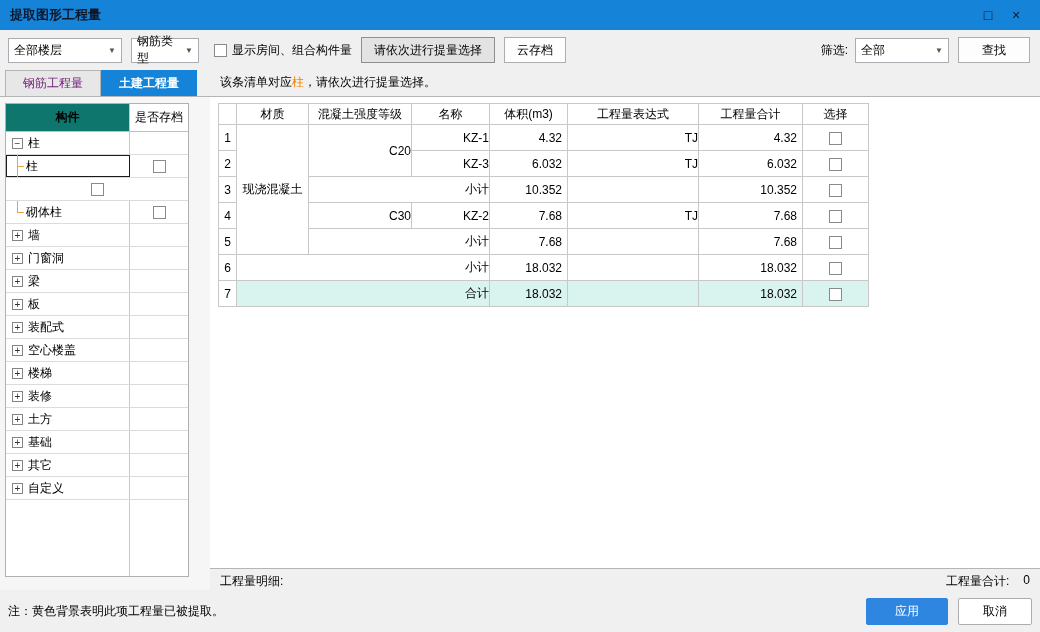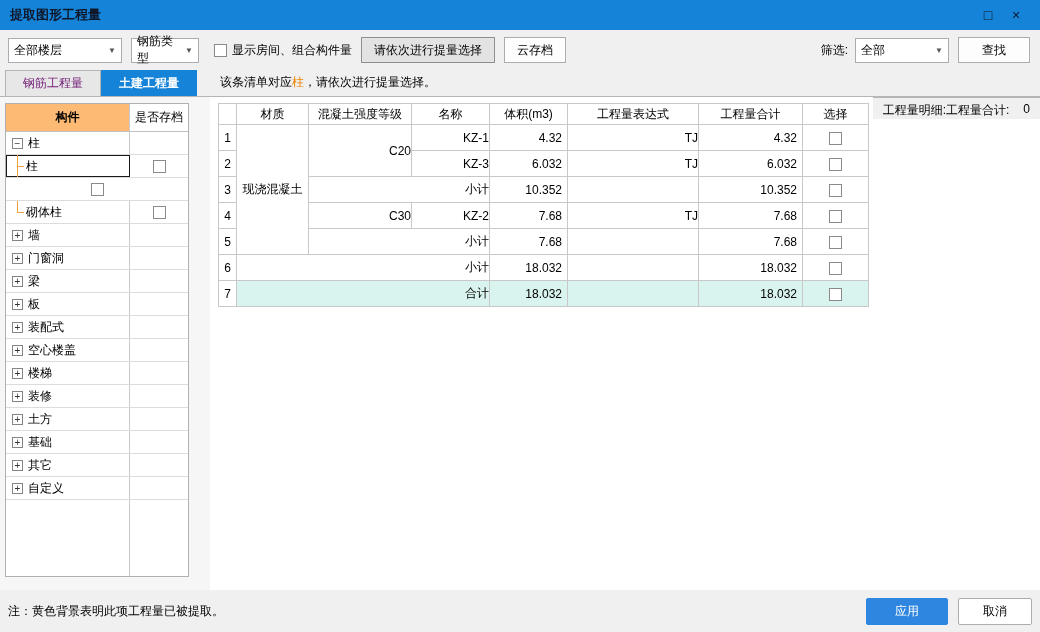--- a/index.html
+++ b/index.html
@@ -38,34 +38,34 @@
   .notice { margin-left:23px; align-self:center; padding-bottom:2px; }
   .notice .hl { color:#f08200; }
 
   
   .bodyrow { flex:1; display:flex; min-height:0; background:#f6f6f6; }
   .leftcol { width:210px; flex:none; padding:6px 0 13px 5px; }
   .treepanel { width:184px; height:100%; border:1px solid #b0b0b0; background:#fff; display:flex; flex-direction:column; }
   .trow { display:flex; flex:none; height:23px; border-bottom:1px solid #dcdcdc; align-items:stretch; }
   .trow.hdr { height:28px; border-bottom:1px solid #c0c0c0; }
   .tcell-label { width:124px; flex:none; border-right:1px solid #c9c9c9; display:flex; align-items:center; padding-left:3px; }
-  .trow.hdr .tcell-label { background:#fdba74; justify-content:center; font-weight:bold; padding-left:0; }
+  .trow.hdr .tcell-label { background:#0f766e; justify-content:center; font-weight:bold; padding-left:0; }
   .tcell-cb { flex:1; display:flex; align-items:center; justify-content:center; }
   .trow.hdr .tcell-cb { background:#fff; }
   .tcell-label.sel { outline:1px solid #1a1a1a; outline-offset:-1px; }
   .expander { width:11px; height:11px; flex:none; border:1px solid #848484; background:#fff; font-size:10px; line-height:9px; text-align:center; margin:0 5px 0 3px; color:#333; }
   .tree-line { position:relative; width:17px; height:100%; flex:none; }
   .tree-line::before { content:''; position:absolute; left:8px; top:0; bottom:0; border-left:1px solid #efa23d; }
   .tree-line.last::before { bottom:11px; }
   .tree-line::after { content:''; position:absolute; left:8px; top:11px; width:7px; border-top:1px solid #efa23d; }
   .tfiller { flex:1; display:flex; }
   .tfiller .tcell-label { height:100%; }
 
   
-  .rightcol { flex:1; display:flex; flex-direction:row; background:#fff; min-width:0; }
+  .rightcol { flex:1; display:flex; flex-direction:column; background:#fff; min-width:0; }
   .tablewrap { flex:1; padding:6px 0 0 8px; overflow:hidden; }
   table.qty { border-collapse:collapse; table-layout:fixed; }
   table.qty th, table.qty td { border:1px solid #c8c8c8; font-weight:normal; overflow:hidden; white-space:nowrap; }
   table.qty th { height:21px; text-align:center; background:#fff; }
   table.qty td { height:26px; }
   td.num { text-align:center; color:#000; }
   td.lft { text-align:right; padding-left:5px; }
   td.rgt { text-align:right; padding-right:5px; }
   td.mat { text-align:center; }
   td.selcell { text-align:center; }

